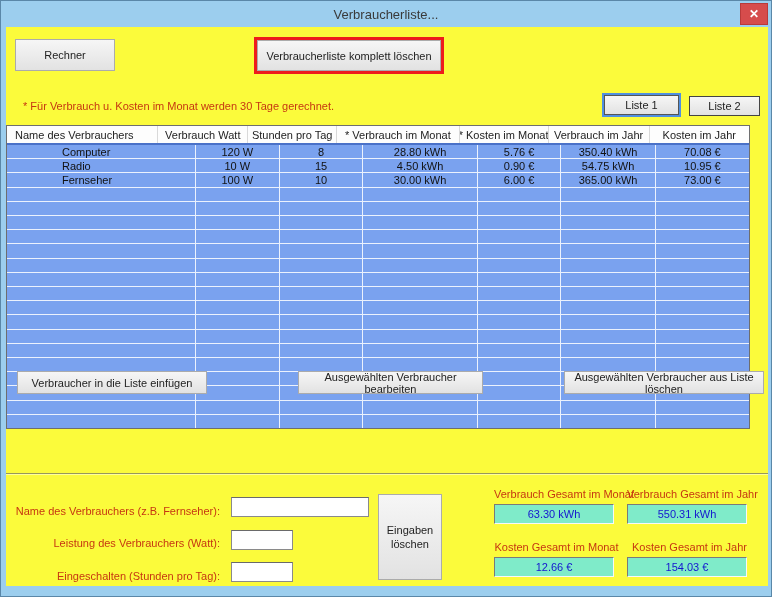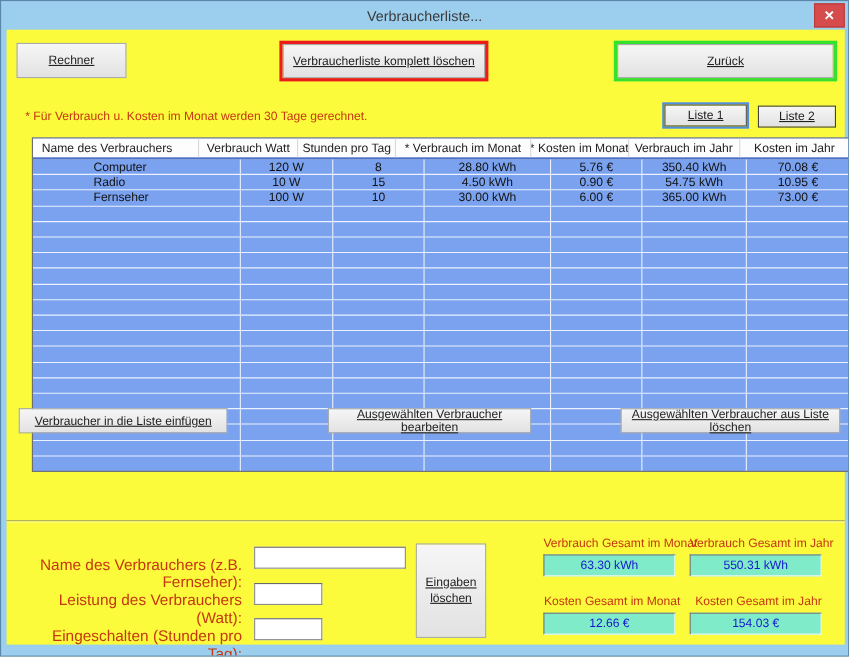--- a/index.html
+++ b/index.html
@@ -23,21 +23,21 @@
   }
   .client {
     position:absolute; left:5px; top:26px; width:762px; height:559px;
     background:#FBFB3B;
   }
 
   .btn {
     background:linear-gradient(#f6f6f6,#e2e2e2);
     border:1px solid #ababab; color:#222; font-size:11px;
     display:flex; align-items:center; justify-content:center;
-    cursor:pointer; text-align:center;text-decoration:underline;
+    cursor:pointer; text-align:center;
   }
   .btn-rechner { position:absolute; left:9px; top:12px; width:100px; height:32px; }
   .hl-red {
     position:absolute; left:248px; top:10px; width:190px; height:37px;
     border:3px solid #ED1C1C;
   }
   .hl-red .btn { width:100%; height:100%; }
   .hl-green {
     position:absolute; left:552px; top:10px; width:203px; height:37px;
     border:3px solid #35E02F;
@@ -51,21 +51,21 @@
     position:absolute; left:596px; top:66px; width:79px; height:24px;
     border:2px solid #4F8FE0; background:#e8e8e8;
   }
   .liste1-wrap .btn { width:100%; height:100%; border:1px solid #555; }
   .btn-liste2 {
     position:absolute; left:683px; top:69px; width:71px; height:20px;
     border:1px solid #444;
   }
 
   .table {
-    position:absolute; left:23px; top:98px; width:744px; height:304px;
+    position:absolute; left:0; top:98px; width:744px; height:304px;
     background:#7AA2EF; border:1px solid #6e6e6e;
     display:flex; flex-direction:column;
   }
   .thead {
     display:flex; height:19px; background:#fdfdfd;
     border-bottom:2px solid #4A71C8; flex:none;
   }
   .th {
     display:flex; align-items:center; justify-content:center;
     font-size:11px; color:#222; border-right:1px solid #d9d9d9;
@@ -88,21 +88,21 @@
   .btn-edit   { position:absolute; left:292px; top:344px; width:185px; height:23px; }
   .btn-delete { position:absolute; left:558px; top:344px; width:200px; height:23px; }
 
   .divider {
     position:absolute; left:0; top:446px; width:762px; height:2px;
     border-top:1px solid #97975A; border-bottom:1px solid #ffff9a;
   }
 
   .form-label {
     position:absolute; left:9px; width:205px; text-align:right;
-    color:#C63711; font-size:14px;
+    color:#C63711; font-size:11px;
   }
   .lbl-name  { top:478px; }
   .lbl-watt  { top:510px; }
   .lbl-hours { top:543px; }
   .input {
     position:absolute; height:20px; background:#fff;
     border:1px solid #8a8a8a; border-top:1px solid #6a6a6a;
     font-family:"Liberation Sans", sans-serif; font-size:11px; padding:0 3px;
   }
   .inp-name  { left:225px; top:470px; width:138px; }
@@ -138,23 +138,20 @@
     <div class="close-btn">✕</div>
   </div>
 
   <div class="client">
     <button class="btn btn-rechner">Rechner</button>
 
     <div class="hl-red">
       <button class="btn">Verbraucherliste komplett löschen</button>
     </div>
 
-    <div class="hl-green">
-      <button class="btn">Zurück</button>
-    </div>
 
     <div class="note">* Für Verbrauch u. Kosten im Monat werden 30 Tage gerechnet.</div>
 
     <div class="liste1-wrap">
       <button class="btn">Liste 1</button>
     </div>
     <button class="btn btn-liste2">Liste 2</button>
 
     <div class="table">
       <div class="thead">

